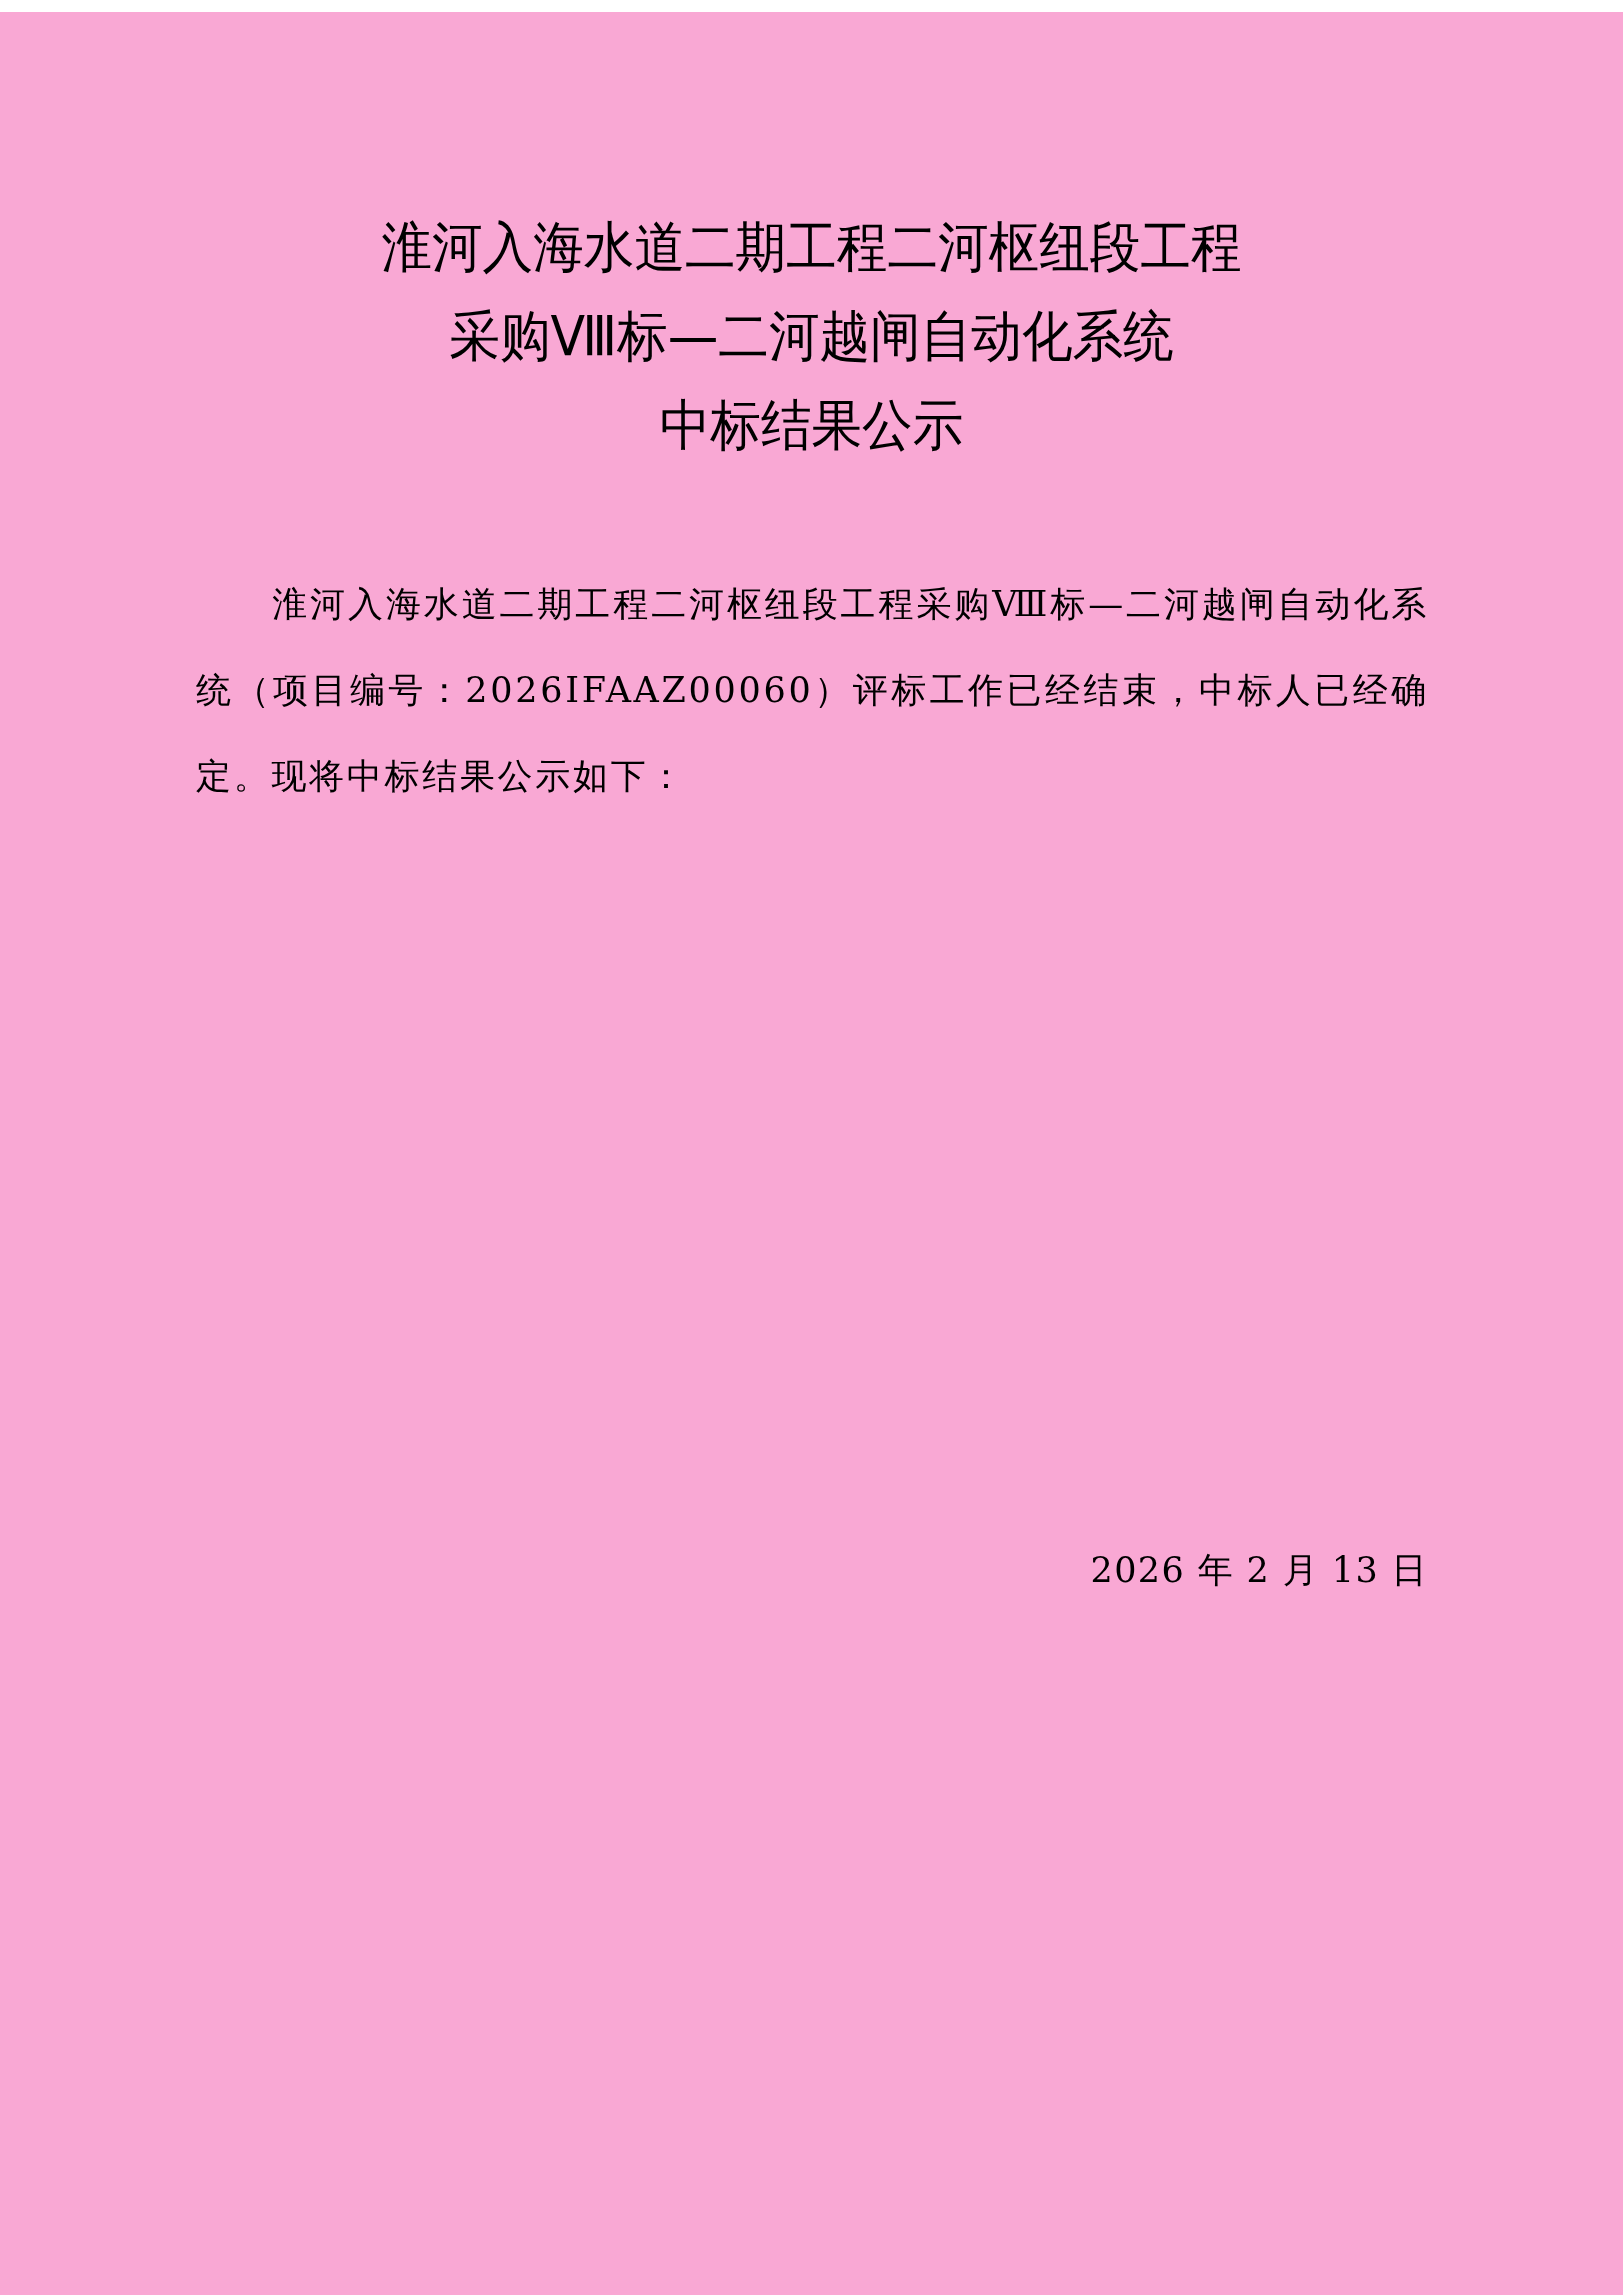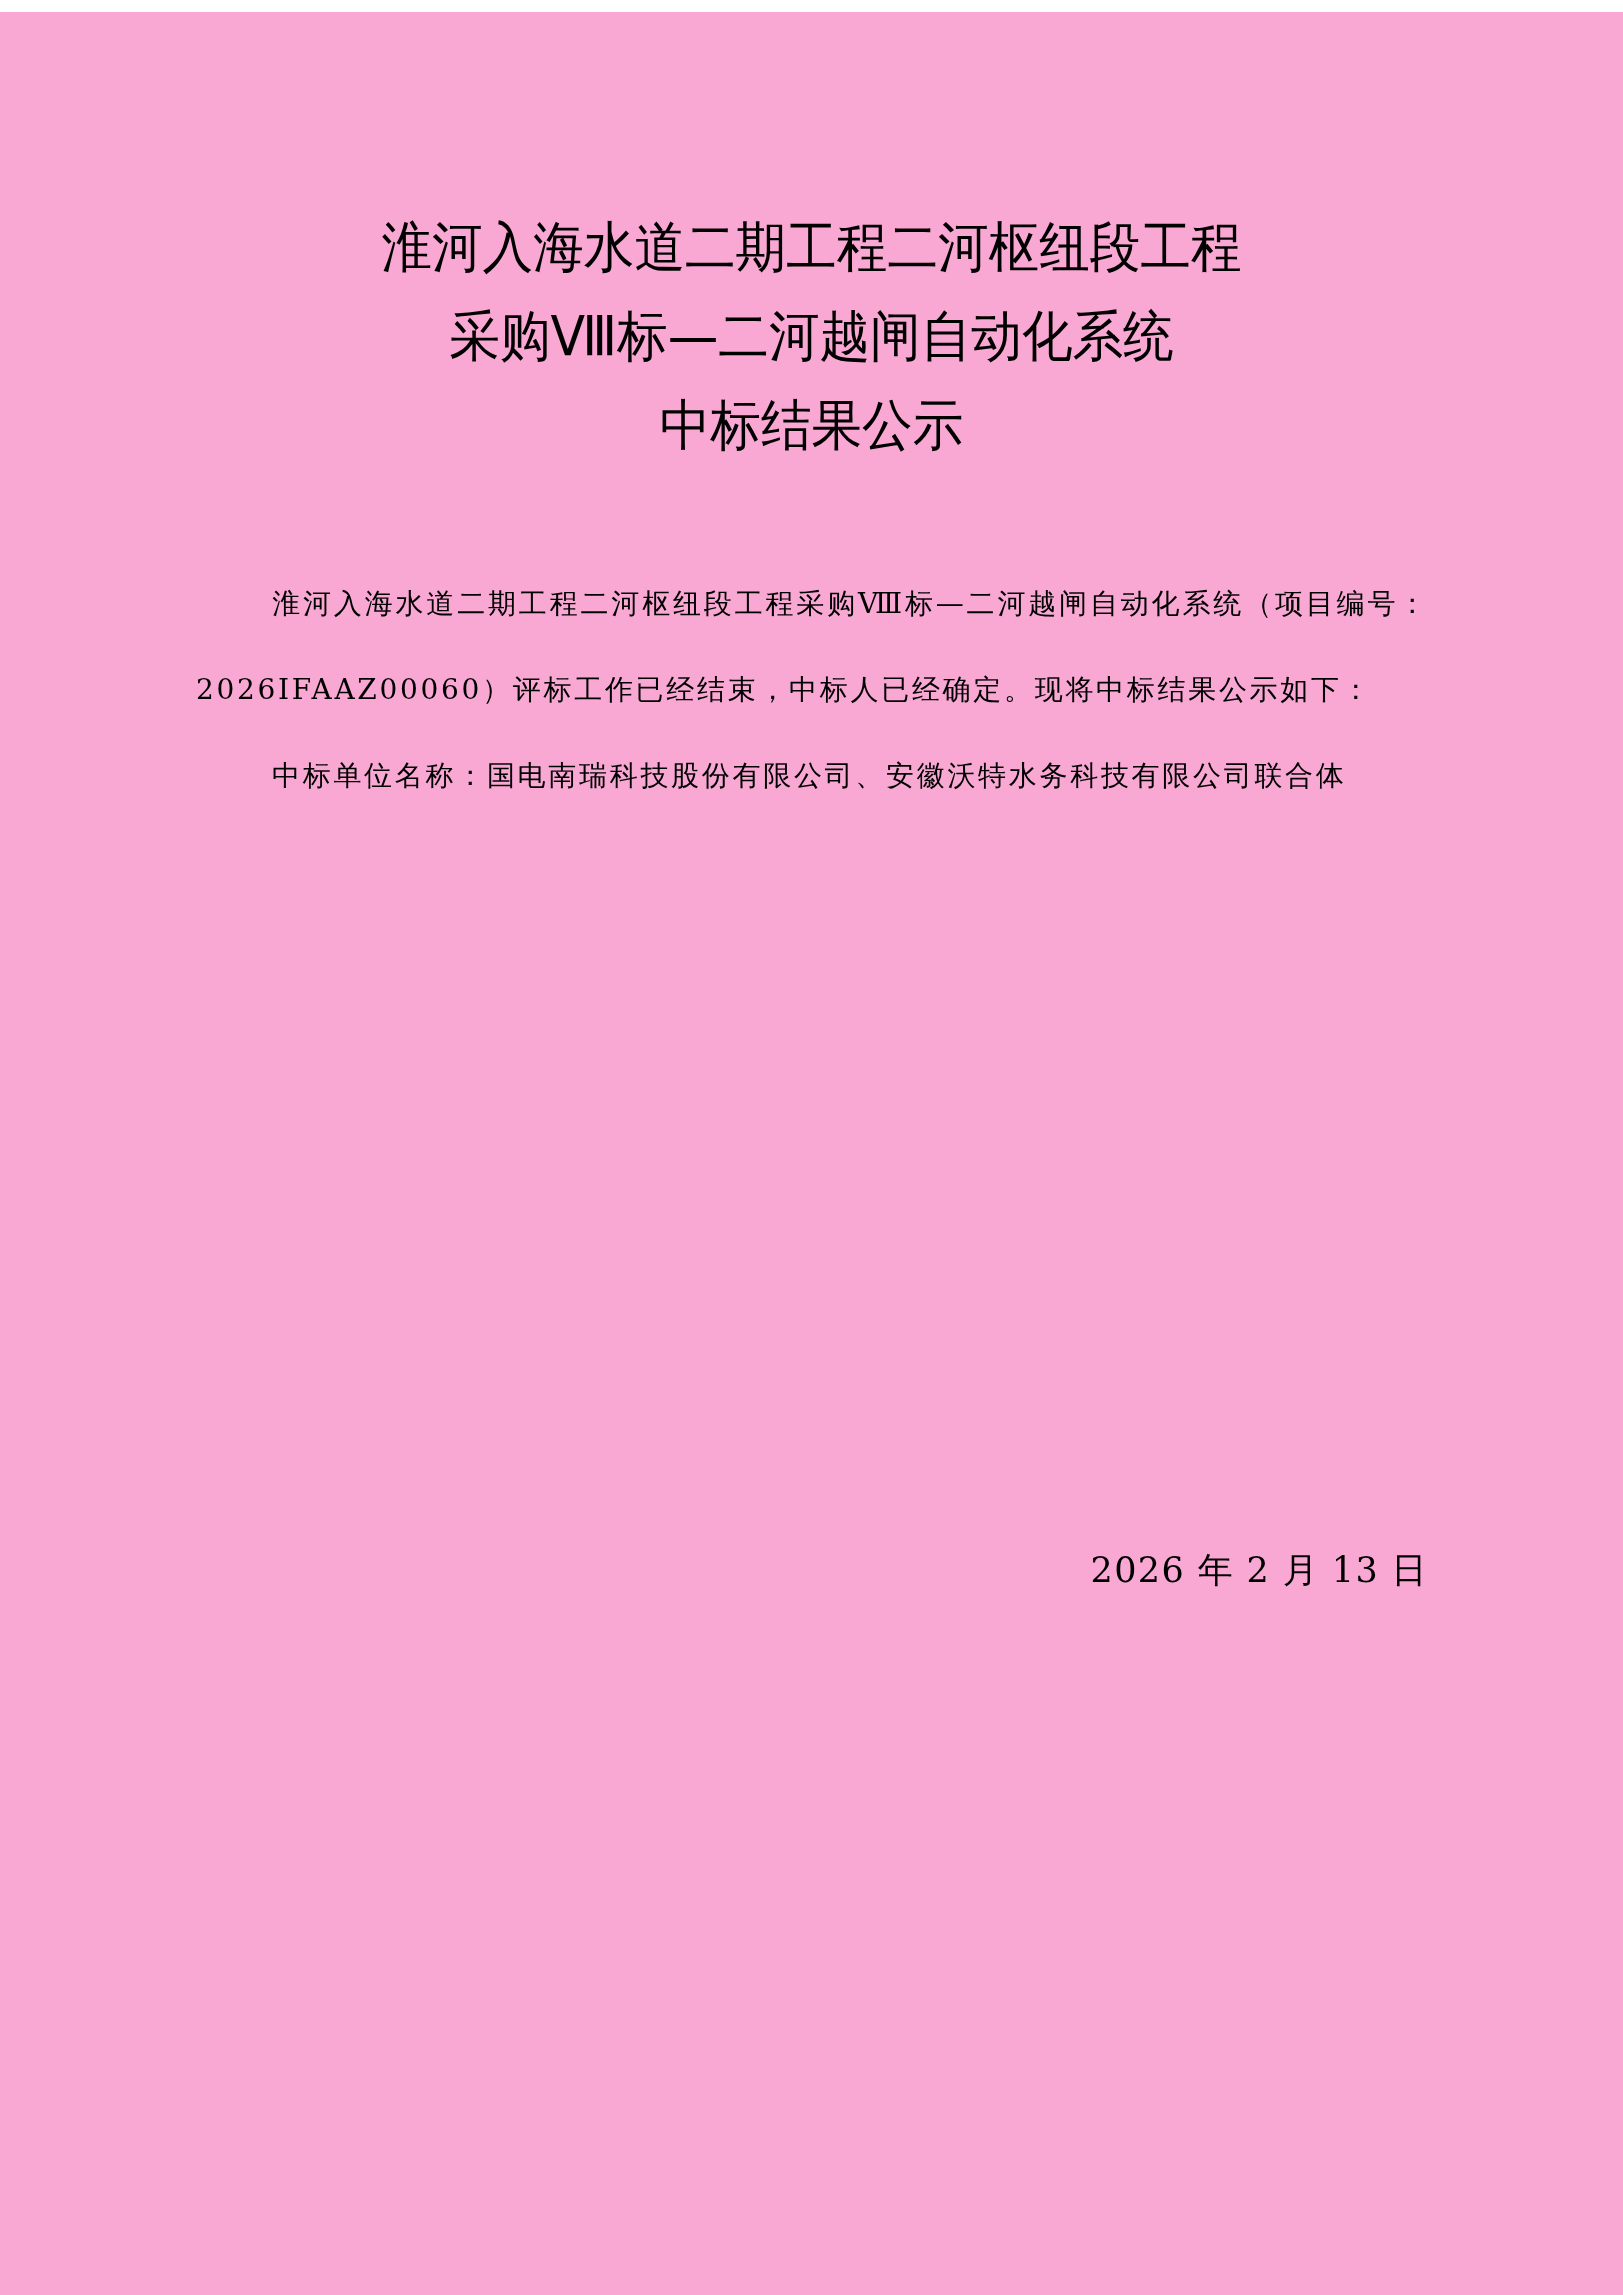--- a/index.html
+++ b/index.html
@@ -39,21 +39,21 @@
       transform: scaleX(0.92);
       transform-origin: center;
     }
     .body-block {
       position: absolute;
       left: 196px;
       top: 549px;
       width: 1233px;
     }
     .para {
-      font-size: 28px;
+      font-size: 35px;
       line-height: 86px;
       text-align: justify;
       text-align-last: left;
       letter-spacing: 2.7px;
       margin: 0;
       word-break: break-all;
     }
     .para .indent {
       display: inline-block;
       width: 76px;
@@ -79,21 +79,20 @@
 
   <div class="title-block">
     <div class="title-line">淮河入海水道二期工程二河枢纽段工程</div>
     <div class="title-line">采购Ⅷ标—二河越闸自动化系统</div>
     <div class="title-line">中标结果公示</div>
   </div>
 
   <div class="body-block">
     <p class="para"><span class="indent"></span><span>淮河入海水道二期工程二河枢纽段工程采购Ⅷ标—二河越闸自动化系统（项目编号：2026IFAAZ00060）评标工作已经结束，中标人已经确定。现将中标结果公示如下：</span></p>
 
-    <p class="para"><span class="indent"></span><span class="label">中标单位名称：</span><span>国电南瑞科技股份有限公司、安徽沃特水务科技有限公司联合体</span></p>
 
 
   </div>
 
   <div class="date">2026 年 2 月 13 日</div>
 
 </div>
 
 
 </body></html>

